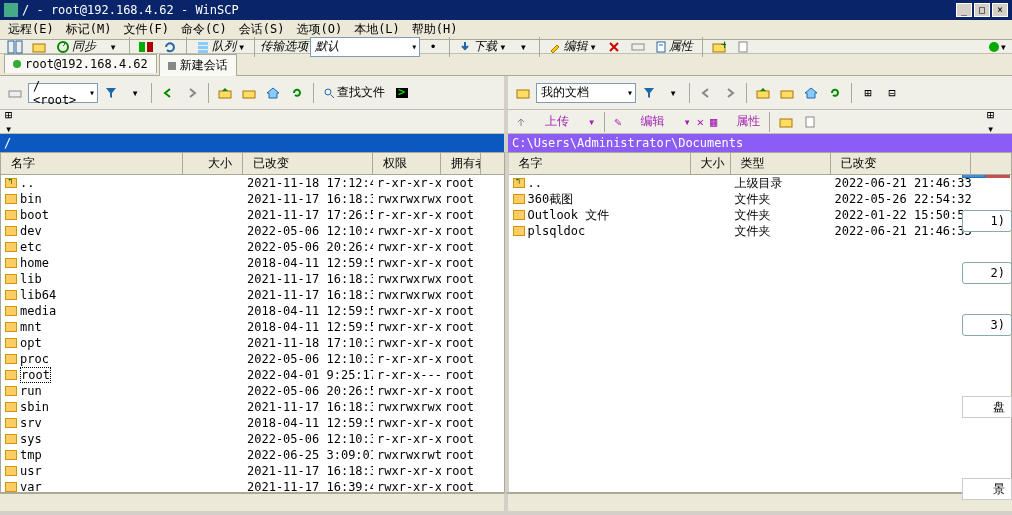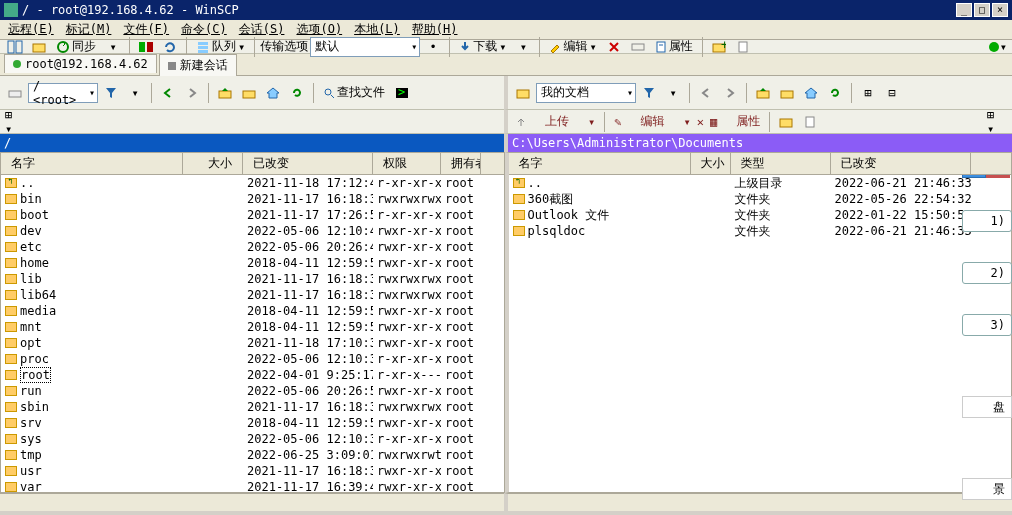--- a/index.html
+++ b/index.html
@@ -6,24 +6,24 @@
 body { background:#d4d0c8; width:1012px; height:515px; overflow:hidden; position:relative; }
 
 
 .titlebar { background:#0a246a; color:#fff; height:20px; display:flex; align-items:center; padding:0 4px; }
 .titlebar .ticon { width:14px; height:14px; background:#4a8; margin-right:4px; }
 .titlebar .spacer { flex:1; }
 .winbtn { width:16px; height:14px; background:#d4d0c8; color:#000; text-align:center; line-height:12px; margin-left:2px; border:1px solid #fff; cursor:pointer; font-size:10px; }
 
 
 .menubar { background:#ece9d8; height:20px; display:flex; align-items:center; padding:0 2px; border-bottom:1px solid #aca899; }
-.menubar span { padding:0 6px; cursor:pointer;text-decoration:underline; }
-
-
-.toolbar { background:#f0f0e8; height:14px; display:flex; align-items:center; padding:0 4px; border-bottom:1px solid #c0c0b0; gap:2px; }
+.menubar span { padding:0 6px; cursor:pointer; }
+
+
+.toolbar { background:#f0f0e8; height:14px; display:flex; align-items:center; padding:0 4px; border-bottom:1px solid #c0c0b0; gap:2px;font-style:italic; }
 .tbtn { width:22px; height:22px; display:flex; align-items:center; justify-content:center; cursor:pointer; border:1px solid transparent; }
 .sep { width:1px; height:20px; background:#aca899; margin:0 3px; }
 .combo { height:20px; border:1px solid #7f9db9; background:#fff; padding:0 18px 0 4px; display:flex; align-items:center; position:relative; cursor:pointer; }
 .combo::after { content:"▾"; position:absolute; right:2px; font-size:10px; }
 .tbtxt { padding:0 4px; cursor:pointer; display:flex; align-items:center; gap:2px; }
 
 
 .tabstrip { background:#ece9d8; height:22px; display:flex; align-items:flex-start; padding:0 4px; border-bottom:1px solid #aca899; gap:2px; }
 .tab { background:#f8f8f4; border:1px solid #aca899; border-bottom:none; padding:2px 8px; display:flex; align-items:center; gap:4px; cursor:pointer; }
 .tab .dot { width:8px; height:8px; background:#3a3; border-radius:50%; }
@@ -31,21 +31,21 @@
 
 
 .navrow { display:flex; height:34px; }
 .navhalf { flex:1; display:flex; align-items:center; background:#f0f0e8; border-bottom:1px solid #c0c0b0; padding:0 4px; gap:2px; }
 .navhalf.right { border-left:4px solid #d4d0c8; }
 
 
 .actrow { display:flex; height:24px; }
 .acthalf { flex:1; display:flex; align-items:center; background:#f0f0e8; border-bottom:1px solid #c0c0b0; padding:0 4px; gap:2px; }
 .acthalf.right { border-left:4px solid #d4d0c8; }
-.acthalf .gray { color:#7f1d1d;gap:19px; }
+.acthalf .gray { color:#a21caf;gap:19px; }
 
 
 .pathrow { display:flex; height:18px; }
 .pathhalf { flex:1; background:#0a58c0; color:#fff; padding:0 4px; display:flex; align-items:center; }
 .pathhalf.right { background:#8b5cf6; border-left:4px solid #d4d0c8; }
 
 
 .panels { display:flex; height:calc(515px - 20px - 20px - 26px - 22px - 26px - 24px - 18px - 18px); }
 .panel { flex:1; background:#fff; overflow-y:auto; overflow-x:auto; border:1px solid #aca899; }
 .panel.right { border-left:4px solid #d4d0c8; }

